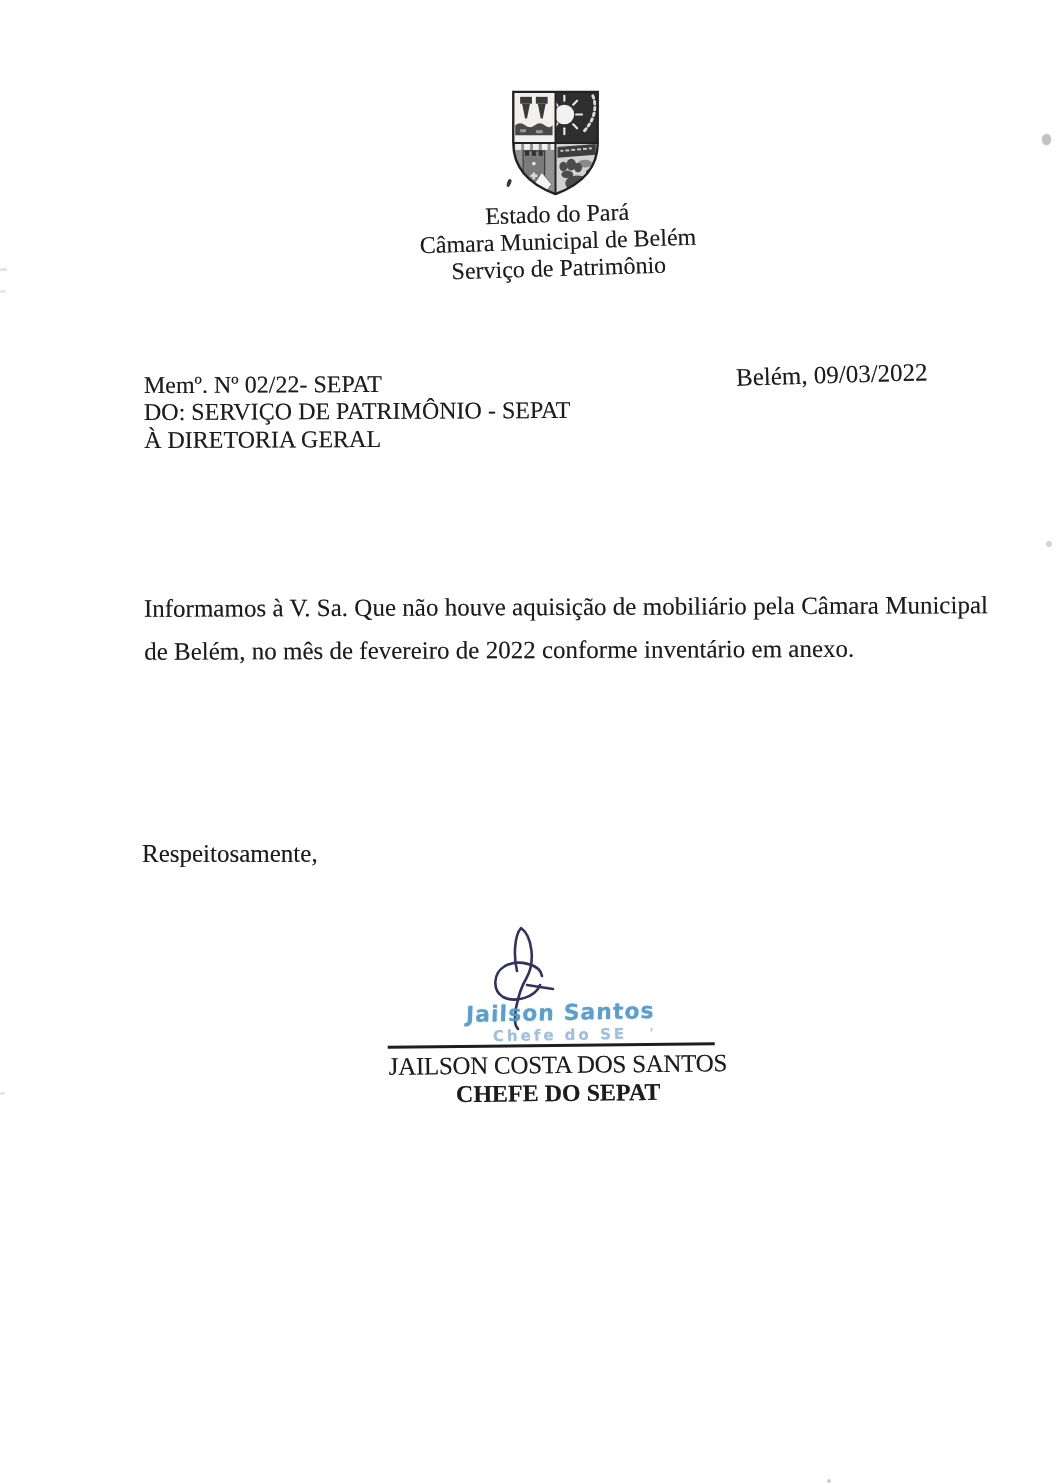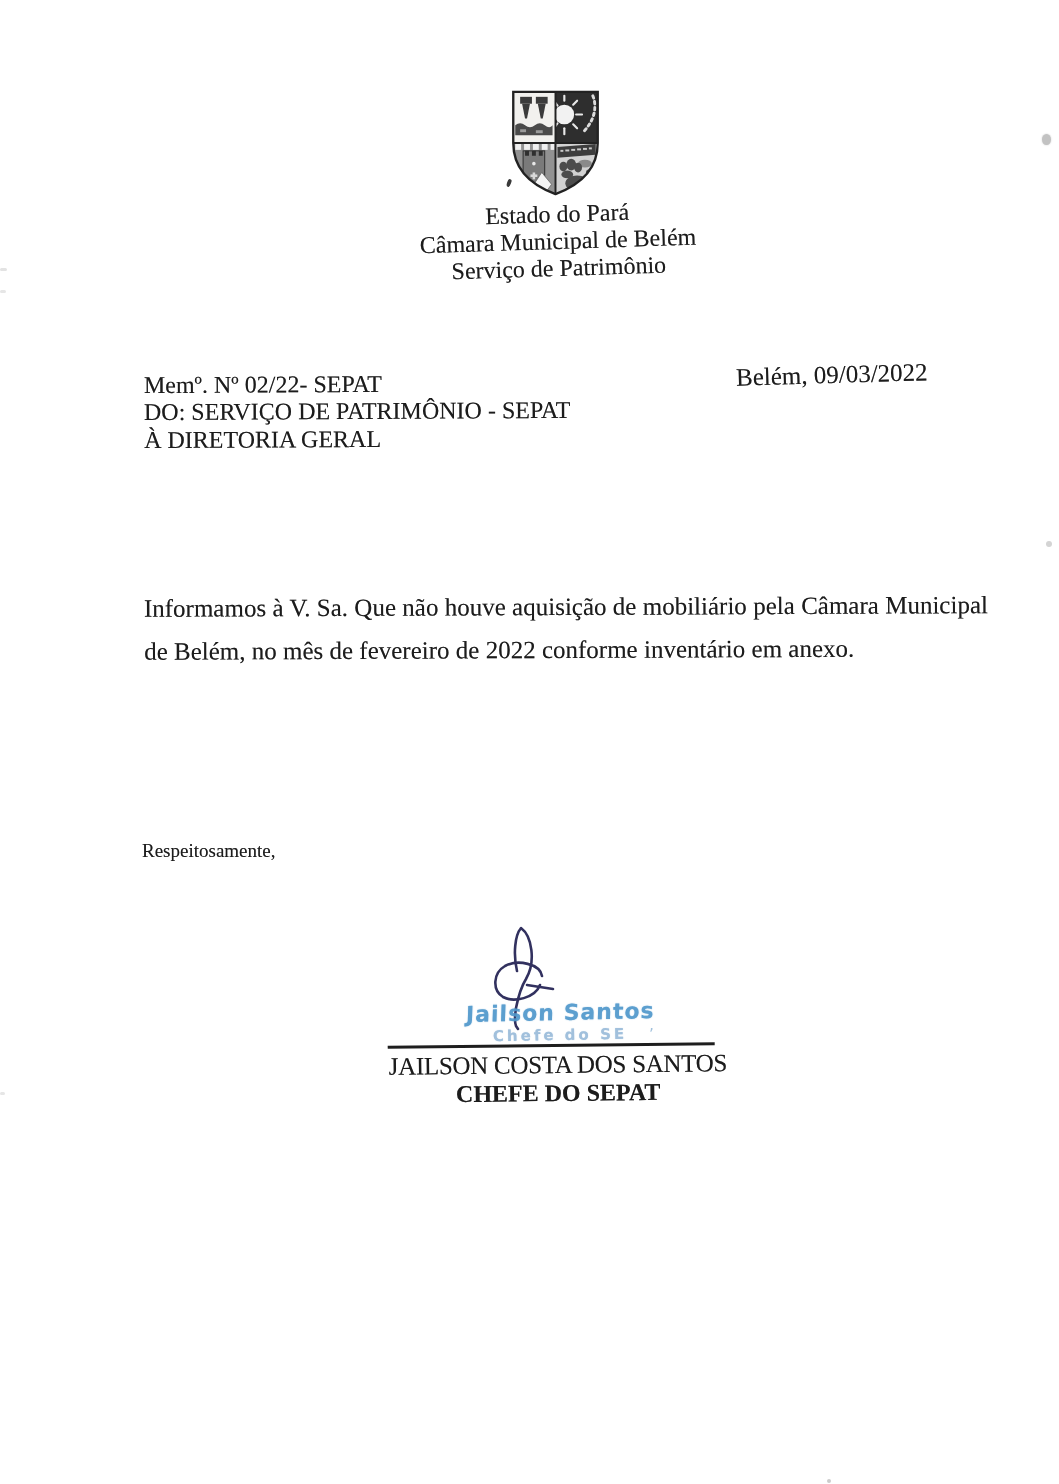--- a/index.html
+++ b/index.html
@@ -42,21 +42,21 @@
     font-size: 25px;
     transform: rotate(-1.6deg);
   }
   .body-par {
     left: 144px; top: 585px; width: 844px;
     font-size: 25px; line-height: 43px;
     transform: rotate(-0.25deg);
   }
   .body-line-1 { text-align: justify; text-align-last: justify; white-space: normal; }
   .body-line-2 { text-align: left; }
-  .closing { left: 142px; top: 840px; font-size: 19px; }
+  .closing { left: 142px; top: 840px; font-size: 25px; }
   .flourish { left: 480px; top: 922px; width: 80px; height: 112px; }
   .stamp-name {
     left: 466px; top: 1000px;
     font-family: "DejaVu Sans", sans-serif;
     font-weight: bold;
     font-size: 22px;
     letter-spacing: 1px;
     color: #4f97cb;
     opacity: 0.92;
     transform: rotate(-1.2deg) skewX(-3deg);

